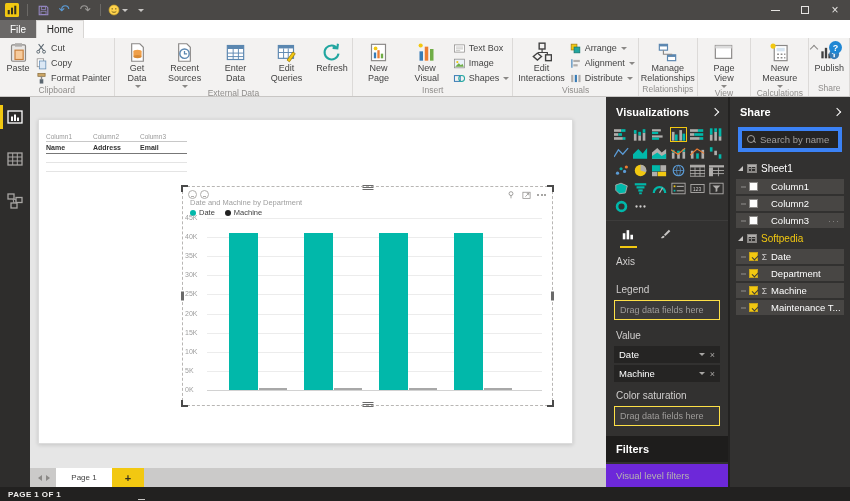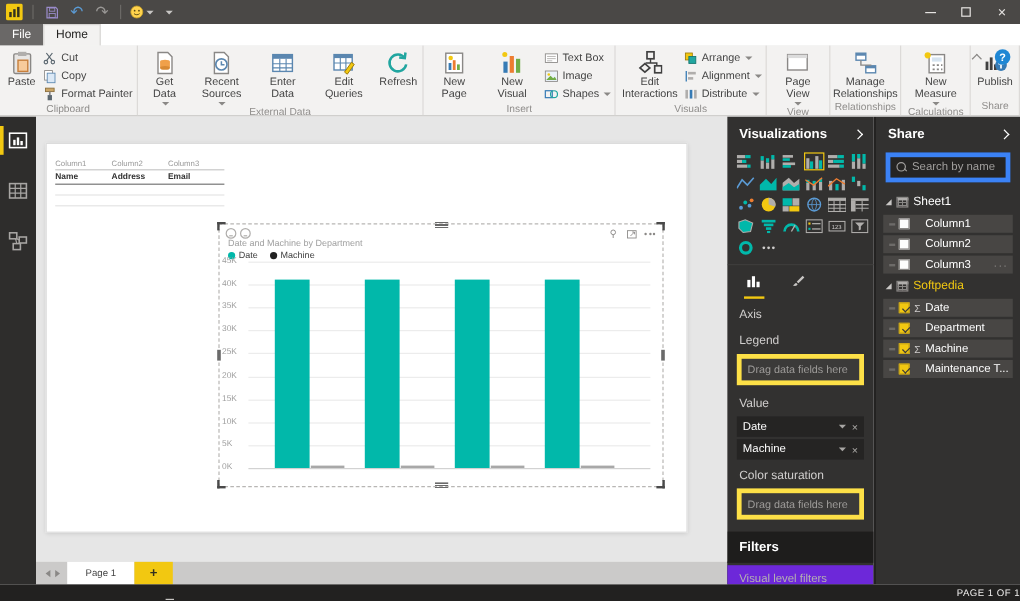--- a/index.html
+++ b/index.html
@@ -93,40 +93,40 @@
   .mid.r { right:-2px; top:50%; width:3px; height:9px; transform:translateY(-50%); }
 
   
   .pagebar { height:19px; background:#cbcac9; display:flex; align-items:stretch; flex:0 0 auto; }
   .pagenav { display:flex; align-items:center; gap:4px; padding:0 6px 0 8px; }
   .tri { width:0; height:0; border-top:3.5px solid transparent; border-bottom:3.5px solid transparent; }
   .tri.left { border-right:4px solid #8a8886; }
   .tri.right { border-left:4px solid #8a8886; }
   .page-tab { width:56px; background:#fff; display:flex; align-items:center; justify-content:center; font-size:8px; color:#444; }
   .add-tab { width:32px; background:#f2c811; display:flex; align-items:center; justify-content:center; font-size:11px; font-weight:bold; color:#33301f; }
-  .statusbar { height:14px; background:#222120; color:#f0efee; font-size:8px; font-weight:normal; letter-spacing:.4px; display:flex; align-items:center; padding-left:8px; flex:0 0 auto;justify-content:flex-end; }
+  .statusbar { height:14px; background:#222120; color:#f0efee; font-size:8px; font-weight:bold; letter-spacing:.4px; display:flex; align-items:center; padding-left:8px; flex:0 0 auto; }
 
   
   .viz-pane { width:122px; background:#323130; color:#c8c6c4; flex:0 0 auto; overflow:hidden; display:flex; flex-direction:column; }
   .pane-sep { width:2px; background:#232221; flex:0 0 auto; }
   .fields-pane { width:120px; background:#323130; color:#c8c6c4; flex:0 0 auto; overflow:hidden; }
   .pane-header { display:flex; align-items:center; justify-content:space-between; padding:9px 10px 7px 10px; color:#fff; font-weight:bold; font-size:11px; }
   .chev-right { width:6px; height:6px; border-top:1.5px solid #fff; border-right:1.5px solid #fff; transform:rotate(45deg); }
 
   .gallery { display:grid; grid-template-columns:repeat(6,1fr); gap:3px 2px; padding:2px 6px 4px 7px; }
   .viz-icon { width:17px; height:15px; display:flex; align-items:center; justify-content:center; border:1.5px solid transparent; }
   .viz-icon.selected { border-color:#f2c811; }
 
   .pane-tabs { display:flex; gap:20px; padding:5px 0 0 14px; border-top:1px solid #3d3c3b; margin-top:2px; }
   .pane-tab { padding:2px 2px 4px; border-bottom:2px solid transparent; color:#c8c6c4; }
   .pane-tab.active { border-bottom-color:#f2c811; color:#fff; }
 
   .well-label { padding:8px 10px 3px; font-size:10px; color:#d0cecd; }
   .axis-space { height:34px; }
-  .dropwell { margin:2px 8px 2px; border:4px solid #fde047; background:#3b3a39; color:#9e9c9a; font-size:9px; padding:4px 5px; }
+  .dropwell { margin:2px 8px 2px; border:1px solid #fde047; background:#3b3a39; color:#9e9c9a; font-size:9px; padding:4px 5px; }
   .pill { margin:2px 8px 0; background:#252423; color:#fff; font-size:9.5px; padding:3px 5px; display:flex; align-items:center; }
   .pill .lbl { flex:1; }
   .pill .x { color:#a8a6a4; font-size:9px; margin-left:5px; }
   .pill .rcaret { border-top-color:#a8a6a4; }
   .filters-band { margin-top:8px; background:#1e1d1c; color:#fff; font-weight:bold; font-size:11px; padding:7px 10px; }
   .filters-sub { background:#6d28d9; color:#b5b3b1; font-size:9.5px; padding:6px 10px; margin-top:2px; }
 
   .search-wrap { margin:2px 8px 8px; background:#252423; border:4px solid #3b82f6; display:flex; align-items:center; padding:3px 5px; gap:4px; }
   .search-glass { position:relative; width:9px; height:9px; flex:0 0 auto; }
   .search-glass::before { content:""; position:absolute; left:0; top:0; width:6px; height:6px; border:1.2px solid #a19f9d; border-radius:50%; }
@@ -389,43 +389,43 @@
               <span class="rcaret"></span>
             </div>
           </div>
         </div>
         <div class="rlabel">Visuals</div>
       </div>
       <div class="rgroup">
         <div class="rbtns">
           <div class="rbig">
             <svg width="21" height="21" viewBox="0 0 18 18">
-              <rect x="2" y="3" width="14" height="11" fill="#fff" stroke="#8a8886"></rect>
-              <rect x="2" y="3" width="14" height="2.5" fill="#dcdcdc"></rect>
-            </svg>
-            <span>Page View </span>
-            <span class="rcaret"></span>
-          </div>
-        </div>
-        <div class="rlabel">View</div>
-      </div>
-      <div class="rgroup">
-        <div class="rbtns">
-          <div class="rbig">
-            <svg width="21" height="21" viewBox="0 0 18 18">
               <rect x="2" y="2" width="7" height="5" fill="#fff" stroke="#5b87b0"></rect>
               <rect x="2" y="2" width="7" height="1.8" fill="#5b87b0"></rect>
               <rect x="9" y="11" width="7" height="5" fill="#fff" stroke="#5b87b0"></rect>
               <rect x="9" y="11" width="7" height="1.8" fill="#5b87b0"></rect>
               <path d="M5.5 7 v3.5 h7 v0.5" stroke="#8a8886" fill="none"></path>
             </svg>
             <span>Manage Relationships</span>
           </div>
         </div>
         <div class="rlabel">Relationships</div>
+      </div>
+      <div class="rgroup">
+        <div class="rbtns">
+          <div class="rbig">
+            <svg width="21" height="21" viewBox="0 0 18 18">
+              <rect x="2" y="3" width="14" height="11" fill="#fff" stroke="#8a8886"></rect>
+              <rect x="2" y="3" width="14" height="2.5" fill="#dcdcdc"></rect>
+            </svg>
+            <span>Page View </span>
+            <span class="rcaret"></span>
+          </div>
+        </div>
+        <div class="rlabel">View</div>
       </div>
       <div class="rgroup">
         <div class="rbtns">
           <div class="rbig">
             <svg width="21" height="21" viewBox="0 0 18 18">
               <rect x="4.5" y="3" width="11" height="13" fill="#fff" stroke="#8a8886"></rect>
               <rect x="6.5" y="5" width="7" height="3" fill="#d6e4f0"></rect>
               <path d="M7 10.5 h1.5 M10 10.5 h1.5 M13 10.5 h1 M7 13.5 h1.5 M10 13.5 h1.5 M13 13.5 h1" stroke="#8a8886" stroke-width="1.2"></path>
               <circle cx="3.5" cy="3.5" r="2.2" fill="#f2c811"></circle>
             </svg>

